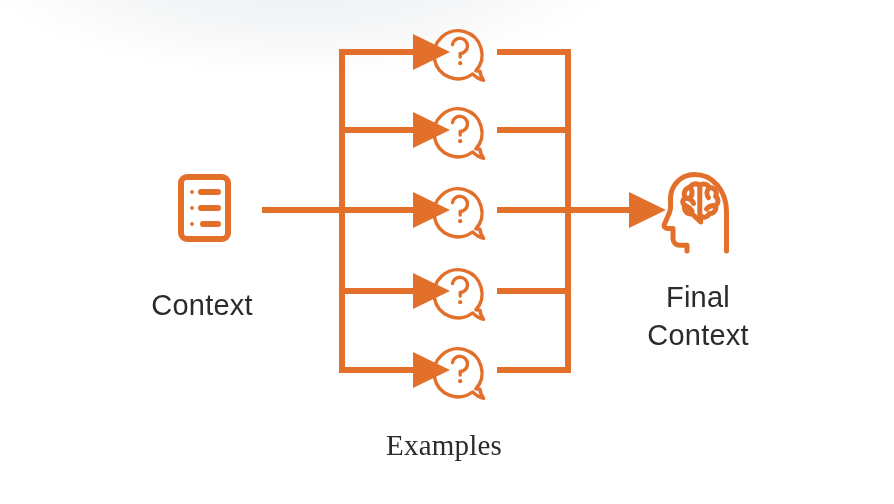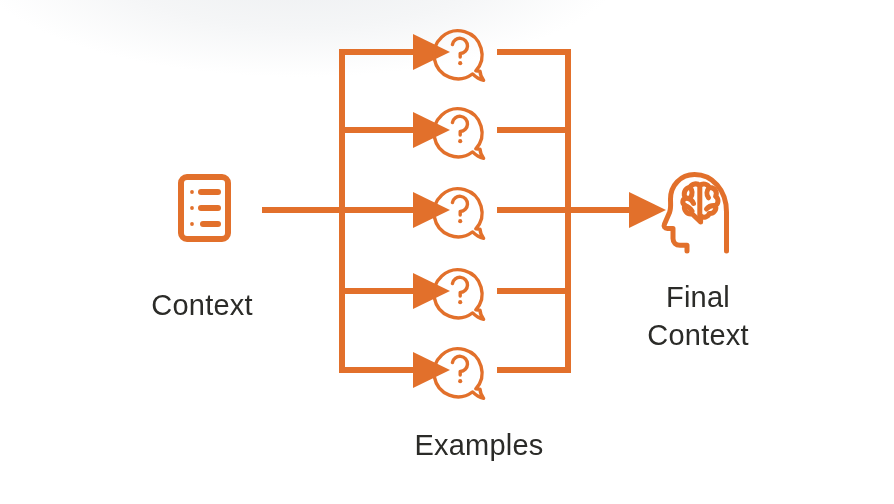--- a/index.html
+++ b/index.html
@@ -43,23 +43,24 @@
     text-align: center;
     white-space: pre;
     user-select: none;
   }
   #label-context {
     left: 82px;
     top: 286px;
     width: 240px;
   }
   #label-examples {
-    left: 359px;
+    left: 324px;
     top: 426px;
     width: 240px;
+    font-family: Liberation Serif, serif;
   }
   #label-final-request {
     left: 578px;
     top: 278px;
     width: 240px;
   }
 </style>
 </head>
 <body>
 

